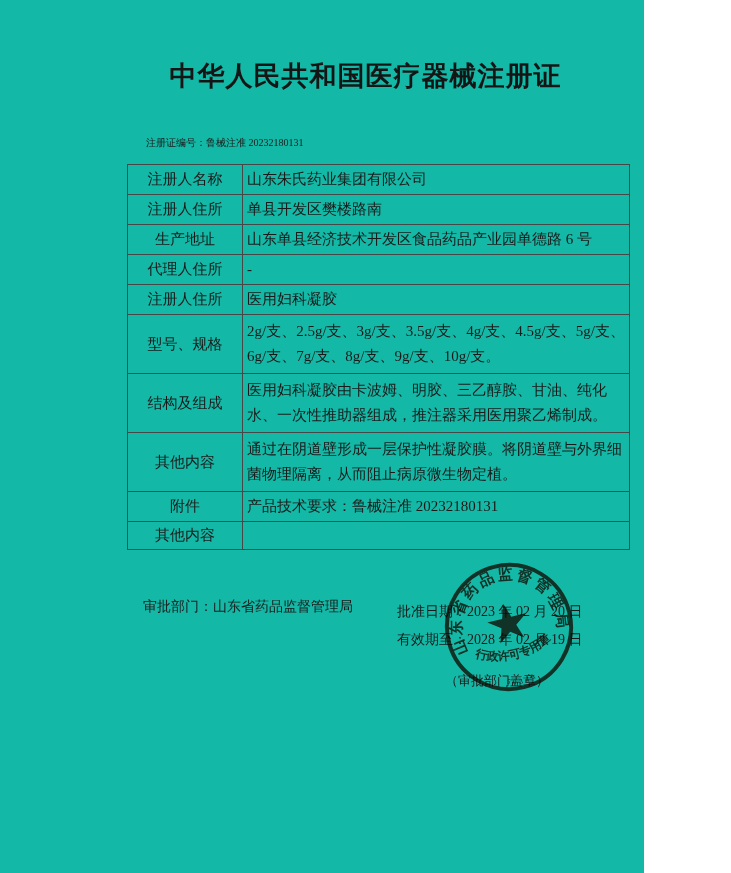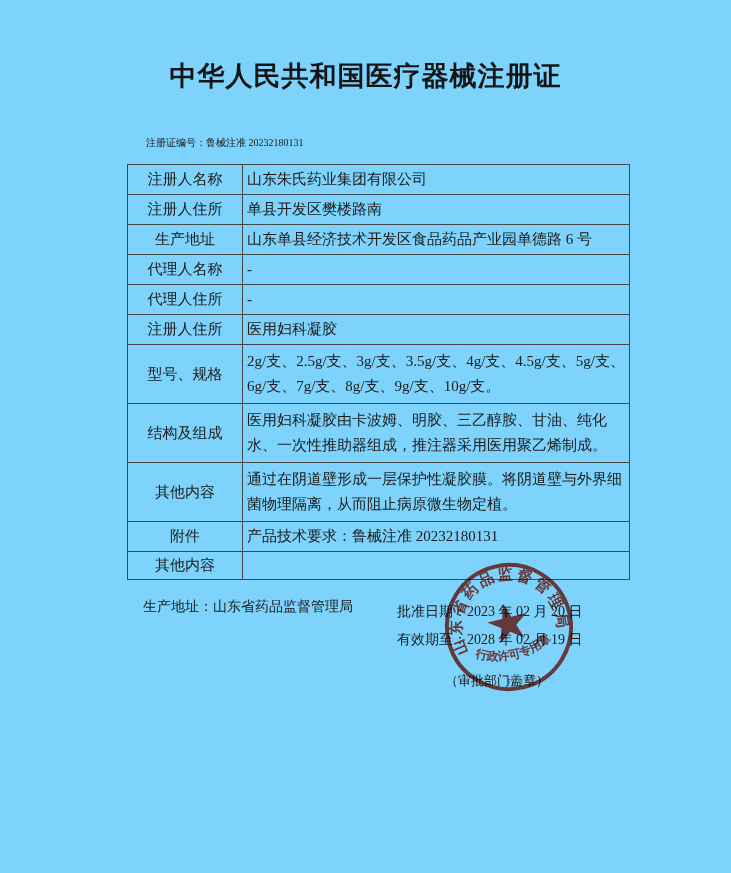--- a/index.html
+++ b/index.html
@@ -3,22 +3,22 @@
 <meta charset="utf-8">
 <style>
   html,body { margin:0; padding:0; }
   body {
     background:#ffffff;
     font-family:"Liberation Serif","DejaVu Serif",serif;
     color:#1b1b1b;
   }
   .page {
     position:relative;
-    width:731px; height:873px;
-    background:#7dd3fc;
+    width:644px; height:873px;
+    background:#14b8a6;
     overflow:hidden;
   }
   .doc-title {
     position:absolute; left:0; top:58px; width:731px;
     text-align:center;
     font-size:27px; font-weight:bold; letter-spacing:1px;
     color:#151515;
   }
   .cert-line {
     position:absolute; left:146px; top:136px;
@@ -81,24 +81,20 @@
       </tr>
       <tr class="r-s">
         <td class="lbl">注册人住所</td>
         <td class="val">单县开发区樊楼路南</td>
       </tr>
       <tr class="r-s">
         <td class="lbl">生产地址</td>
         <td class="val">山东单县经济技术开发区食品药品产业园单德路 6 号</td>
       </tr>
       <tr class="r-s">
-        <td class="lbl">代理人名称</td>
-        <td class="val">-</td>
-      </tr>
-      <tr class="r-s">
         <td class="lbl">代理人住所</td>
         <td class="val">-</td>
       </tr>
       <tr class="r-s">
         <td class="lbl">注册人住所</td>
         <td class="val">医用妇科凝胶</td>
       </tr>
       <tr class="r-d">
         <td class="lbl">型号、规格</td>
         <td class="val">2g/支、2.5g/支、3g/支、3.5g/支、4g/支、4.5g/支、5g/支、6g/支、7g/支、8g/支、9g/支、10g/支。</td>
@@ -116,21 +112,21 @@
         <td class="val">产品技术要求：鲁械注准 20232180131</td>
       </tr>
       <tr class="r-e">
         <td class="lbl">其他内容</td>
         <td class="val"></td>
       </tr>
     </tbody>
   </table>
 
   <div class="footer-dept">
-    <span>生产地址：</span><span>山东省药品监督管理局</span>
+    <span>审批部门：</span><span>山东省药品监督管理局</span>
   </div>
 
   <div class="footer-dates">
     <div><span>批准日期：</span><span>2023 年 02 月 20 日</span></div>
     <div><span>有效期至：</span><span>2028 年 02 月 19 日</span></div>
   </div>
 
   <div class="seal-note">（审批部门盖章）</div>
 
   <svg class="seal" viewBox="-85 -85 170 170" xmlns="http://www.w3.org/2000/svg">

